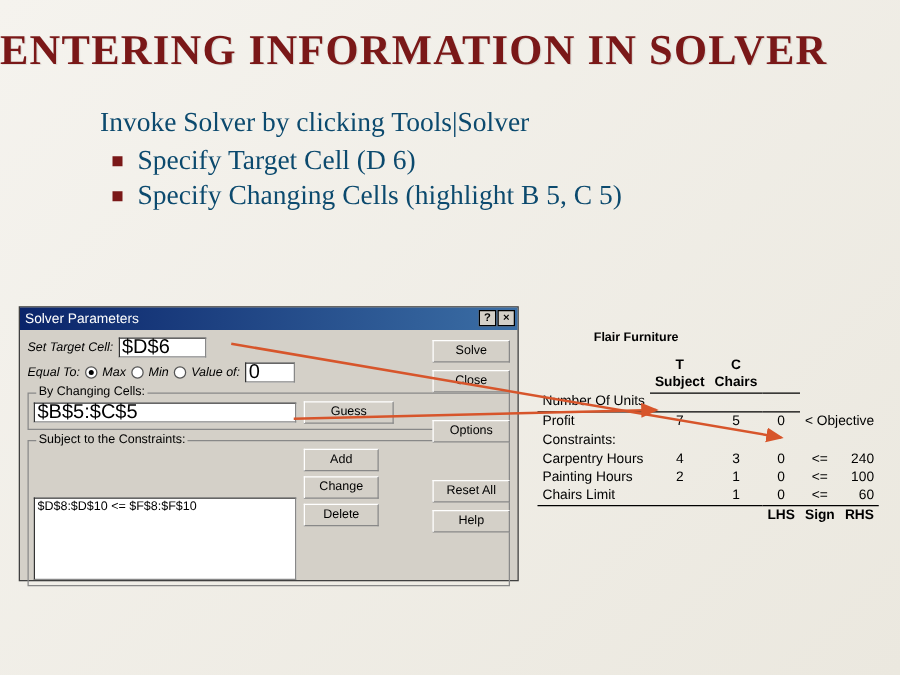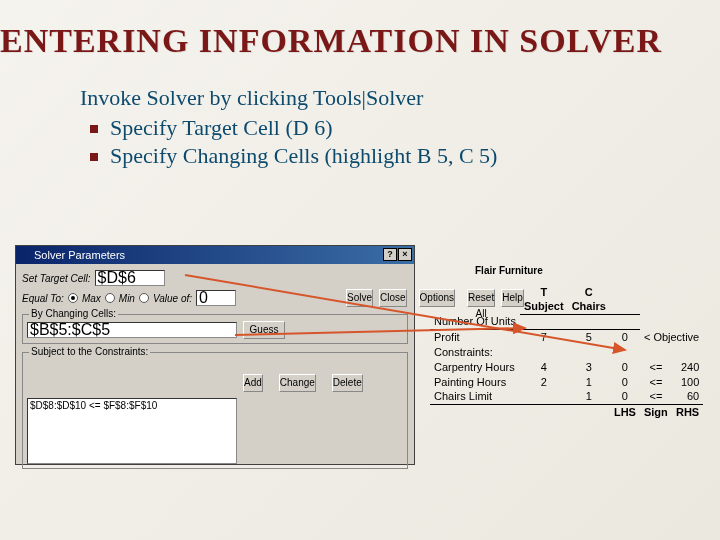--- a/index.html
+++ b/index.html
@@ -63,21 +63,21 @@
     background: #d4d0c8;
     border: 1px solid #404040;
     font-family: Tahoma, Arial, sans-serif;
     font-size: 10px;
   }
   .solver-titlebar {
     height: 18px;
     background: linear-gradient(90deg, #0a246a 0%, #3b6ea5 100%);
     color: #fff;
     font-size: 11px;
-    padding-left: 18px;
+    padding-left: 4px;
     line-height: 18px;
     position: relative;
   }
   .titlebar-buttons {
     position: absolute;
     right: 2px;
     top: 2px;
     display: flex;
     gap: 1px;
   }
@@ -115,24 +115,24 @@
     background: #d4d0c8;
     border: 1px solid #888;
     border-top-color: #fff;
     border-left-color: #fff;
     text-align: center;
     line-height: 16px;
   }
   .right-buttons {
     position: absolute;
     right: 6px;
-    top: 25px;
+    top: 8px;
     width: 62px;
     display: flex;
-    flex-direction: row;
+    flex-direction: column;
     gap: 6px;
   }
   .group {
     border: 1px solid #888;
     margin-top: 4px;
     padding: 6px 4px 4px 4px;
     position: relative;
   }
   .group-label {
     position: absolute;
@@ -147,24 +147,23 @@
     height: 66px;
     background: #fff;
     border: 1px inset #888;
     font-size: 10px;
     padding: 1px 2px;
     margin-top: 39px;
   }
   .constraints-row { display: flex; gap: 6px; }
   .constraints-btns {
     display: flex;
-    flex-direction: row;
-    gap: 16px;
+    flex-direction: column;
+    gap: 4px;
     width: 60px;
-    margin-top: 15px;
   }
   
   .sheet {
     position: absolute;
     left: 415px;
     top: 20px;
     width: 290px;
     font-family: Arial, sans-serif;
     font-size: 11px;
     color: #000;
@@ -229,21 +228,21 @@
         <span class="label">Min</span>
         <span class="radio"></span>
         <span class="label">Value of:</span>
         <span class="inputbox" style="width:40px;">0</span>
       </div>
 
       <div class="group" style="margin-top:8px;">
         <span class="group-label">By Changing Cells:</span>
         <div style="display:flex; gap:6px; align-items:center;">
           <span class="inputbox" style="width:210px;">$B$5:$C$5</span>
-          <span class="btn" style="width:42px;">Guess</span>
+          <span class="btn" style="width:72px;">Guess</span>
         </div>
       </div>
 
       <div class="group" style="margin-top:8px;">
         <span class="group-label">Subject to the Constraints:</span>
         <div class="constraints-row">
           <div class="constraints-list">
             <div>$D$8:$D$10 &lt;= $F$8:$F$10</div>
           </div>
           <div class="constraints-btns">

